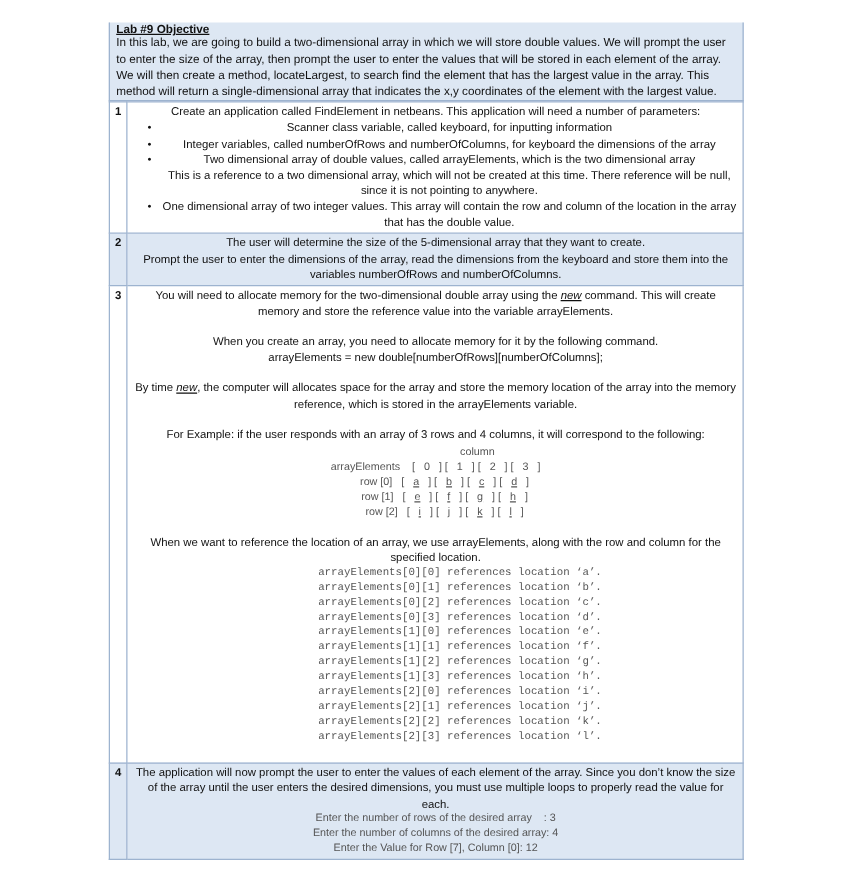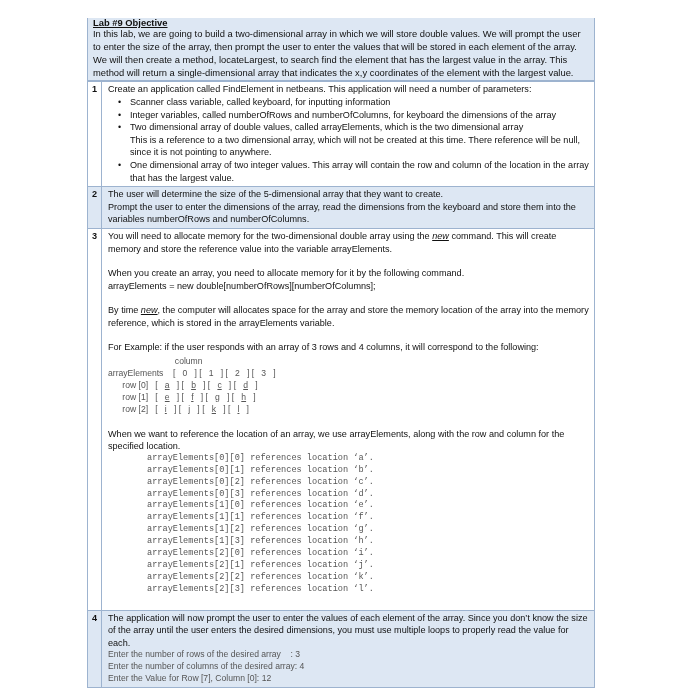--- a/index.html
+++ b/index.html
@@ -5,21 +5,21 @@
   html, body { margin: 0; padding: 0; background: #ffffff; }
   body { width: 681px; height: 700px; position: relative; overflow: hidden;
          font-family: "Liberation Sans", sans-serif; color: #111; }
   .doc { position: absolute; left: 87px; top: 0; width: 508px; margin-top: 20px; }
   .objective { background: #dde7f3; border: 1px solid #9db3cf; border-top: none;
                padding: 0 5px 1px 5px; font-size: 9.4px; line-height: 13.1px; }
   .obj-title { font-weight: bold; text-decoration: underline; display: block; line-height: 9px; margin-top: -2px; }
   table.steps { border-collapse: collapse; width: 508px; font-size: 9.1px; line-height: 12.6px; }
   table.steps td { border: 1px solid #9db3cf; vertical-align: top; }
   td.num { width: 13px; text-align: center; font-weight: bold; padding: 1px 0; }
-  td.body { padding: 1px 5px 2px 6px; }
+  td.body { padding: 1px 5px 2px 6px; text-align: center; }
   tr.shaded td { background: #dde7f3; }
   tr.white td { background: #ffffff; }
   ul.bullets { margin: 0; padding: 0 0 0 10px; list-style: none; }
   ul.bullets li { position: relative; padding-left: 12px; }
   ul.bullets li::before { content: "\2022"; position: absolute; left: 0; font-size: 9px; }
   .gap { height: 12px; }
   .mono { font-family: Liberation Sans, sans-serif; color: #555; font-size: 8.6px; line-height: 11.9px; white-space: pre; }
   .refs { padding-left: 39px; }
   .u { text-decoration: underline; }
   .ui { text-decoration: underline; font-style: italic; }
@@ -38,21 +38,21 @@
     <tbody>
         <tr class="white">
       <td class="num">1</td>
       <td class="body">
         <div>Create an application called FindElement in netbeans.  This application will need a number of parameters:</div>
         <ul class="bullets">
           <li>Scanner class variable, called keyboard, for inputting information</li>
           <li>Integer variables, called numberOfRows and numberOfColumns, for keyboard the dimensions of the array</li>
           <li style="white-space: pre-line;">Two dimensional array of double values, called arrayElements, which is the two dimensional array
 This is a reference to a two dimensional array, which will not be created at this time.  There reference will be null, since it is not pointing to anywhere.</li>
-          <li>One dimensional array of two integer values.  This array will contain the row and column of the location in the array that has the largest value.</li>
+          <li>One dimensional array of two integer values.  This array will contain the row and column of the location in the array that has the double value.</li>
         </ul>
       </td>
     </tr>
 
     <tr class="shaded">
       <td class="num">2</td>
       <td class="body">
         <div>The user will determine the size of the 5-dimensional array that they want to create.</div>
         <div>Prompt the user to enter the dimensions of the array, read the dimensions from the keyboard and store them into the variables numberOfRows and numberOfColumns.</div>
       </td>

